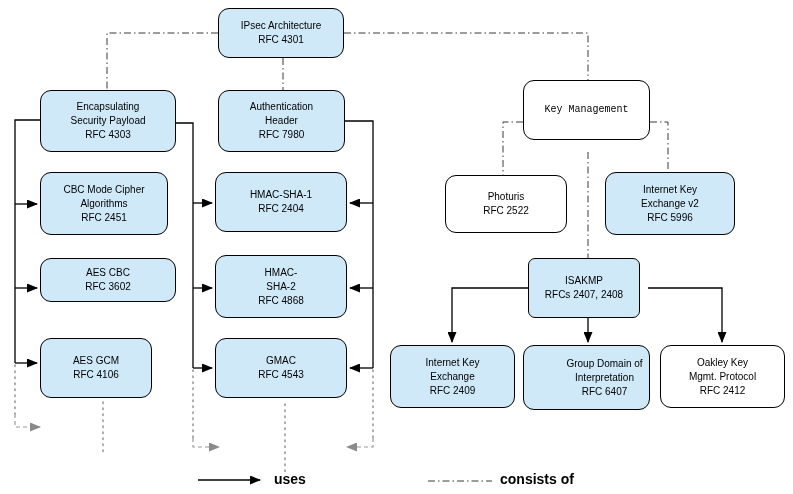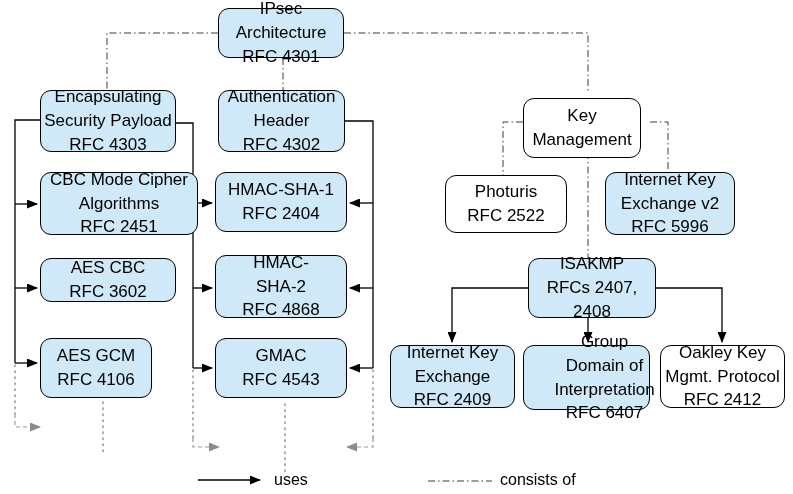--- a/index.html
+++ b/index.html
@@ -12,28 +12,29 @@
   }
   #wires{position:absolute;left:0;top:0;width:793px;height:494px;}
   .node{
     position:absolute;
     box-sizing:border-box;
     border:1.6px solid #000000;
     border-radius:11px;
     display:flex;align-items:center;justify-content:center;
     text-align:center;
     white-space:pre-line;
-    font-size:17px;line-height:1.4;color:#000000;
+    font-size:10px;line-height:1.4;color:#000000;
     background:var(--node-fill-blue,#cfe9f8);
   }
   .node.white{background:var(--node-fill-white,#ffffff);}
   .legend-label{
     position:absolute;
-    font-size:16px;color:#000000;
+    font-size:14px;color:#000000;
     white-space:nowrap;
+    font-weight:bold;
   }
   .solid{stroke:#000000;stroke-width:1.3;fill:none;}
   .dashdot{stroke:#3a3a3a;stroke-width:1;fill:none;stroke-dasharray:7 3 1.5 3;}
   .dotgray{stroke:#8a8a8a;stroke-width:1.4;fill:none;stroke-dasharray:1.5 4.5;stroke-linecap:round;}
   .dashgray{stroke:#999999;stroke-width:1.2;fill:none;stroke-dasharray:4 3;}
 </style>
 </head>
 <body>
 
 <div id="stage">
@@ -117,54 +118,54 @@
     </g>
   </svg>
 
   <div class="node" style="left:218px;top:8px;width:126px;height:50px;">IPsec Architecture
 RFC 4301</div>
 
   <div class="node" style="left:40px;top:90px;width:136px;height:62px;">Encapsulating
 Security Payload
 RFC 4303</div>
 
-  <div class="node" style="left:40px;top:172px;width:158px;height:63px;">CBC Mode Cipher
+  <div class="node" style="left:40px;top:172px;width:128px;height:63px;">CBC Mode Cipher
 Algorithms
 RFC 2451</div>
 
   <div class="node" style="left:40px;top:258px;width:136px;height:44px;">AES CBC
 RFC 3602</div>
 
   <div class="node" style="left:40px;top:338px;width:112px;height:60px;">AES GCM
 RFC 4106</div>
 
   <div class="node" style="left:218px;top:90px;width:127px;height:62px;">Authentication
 Header
-RFC 4302</div>
+RFC 7980</div>
 
   <div class="node" style="left:215px;top:172px;width:132px;height:60px;">HMAC-SHA-1
 RFC 2404</div>
 
   <div class="node" style="left:215px;top:255px;width:132px;height:63px;">HMAC-
 SHA-2
 RFC 4868</div>
 
   <div class="node" style="left:215px;top:338px;width:132px;height:60px;">GMAC
 RFC 4543</div>
 
-  <div class="node white" style="left:523px;top:98px;width:118px;height:60px;">Key Management</div>
+  <div class="node white" style="left:523px;top:80px;width:127px;height:60px;font-family:Liberation Mono, monospace;">Key Management</div>
 
   <div class="node white" style="left:445px;top:175px;width:122px;height:58px;">Photuris
 RFC 2522</div>
 
   <div class="node" style="left:605px;top:172px;width:130px;height:63px;">Internet Key
 Exchange v2
 RFC 5996</div>
 
-  <div class="node" style="left:528px;top:258px;width:128px;height:60px;">ISAKMP
+  <div class="node" style="left:528px;top:258px;width:112px;height:60px;border-radius:7px;">ISAKMP
 RFCs 2407, 2408</div>
 
   <div class="node" style="left:390px;top:345px;width:125px;height:63px;">Internet Key
 Exchange
 RFC 2409</div>
 
   <div class="node" style="left:523px;top:345px;width:127px;height:65px;padding-left:36px;">Group Domain of
 Interpretation
 RFC 6407</div>
 

